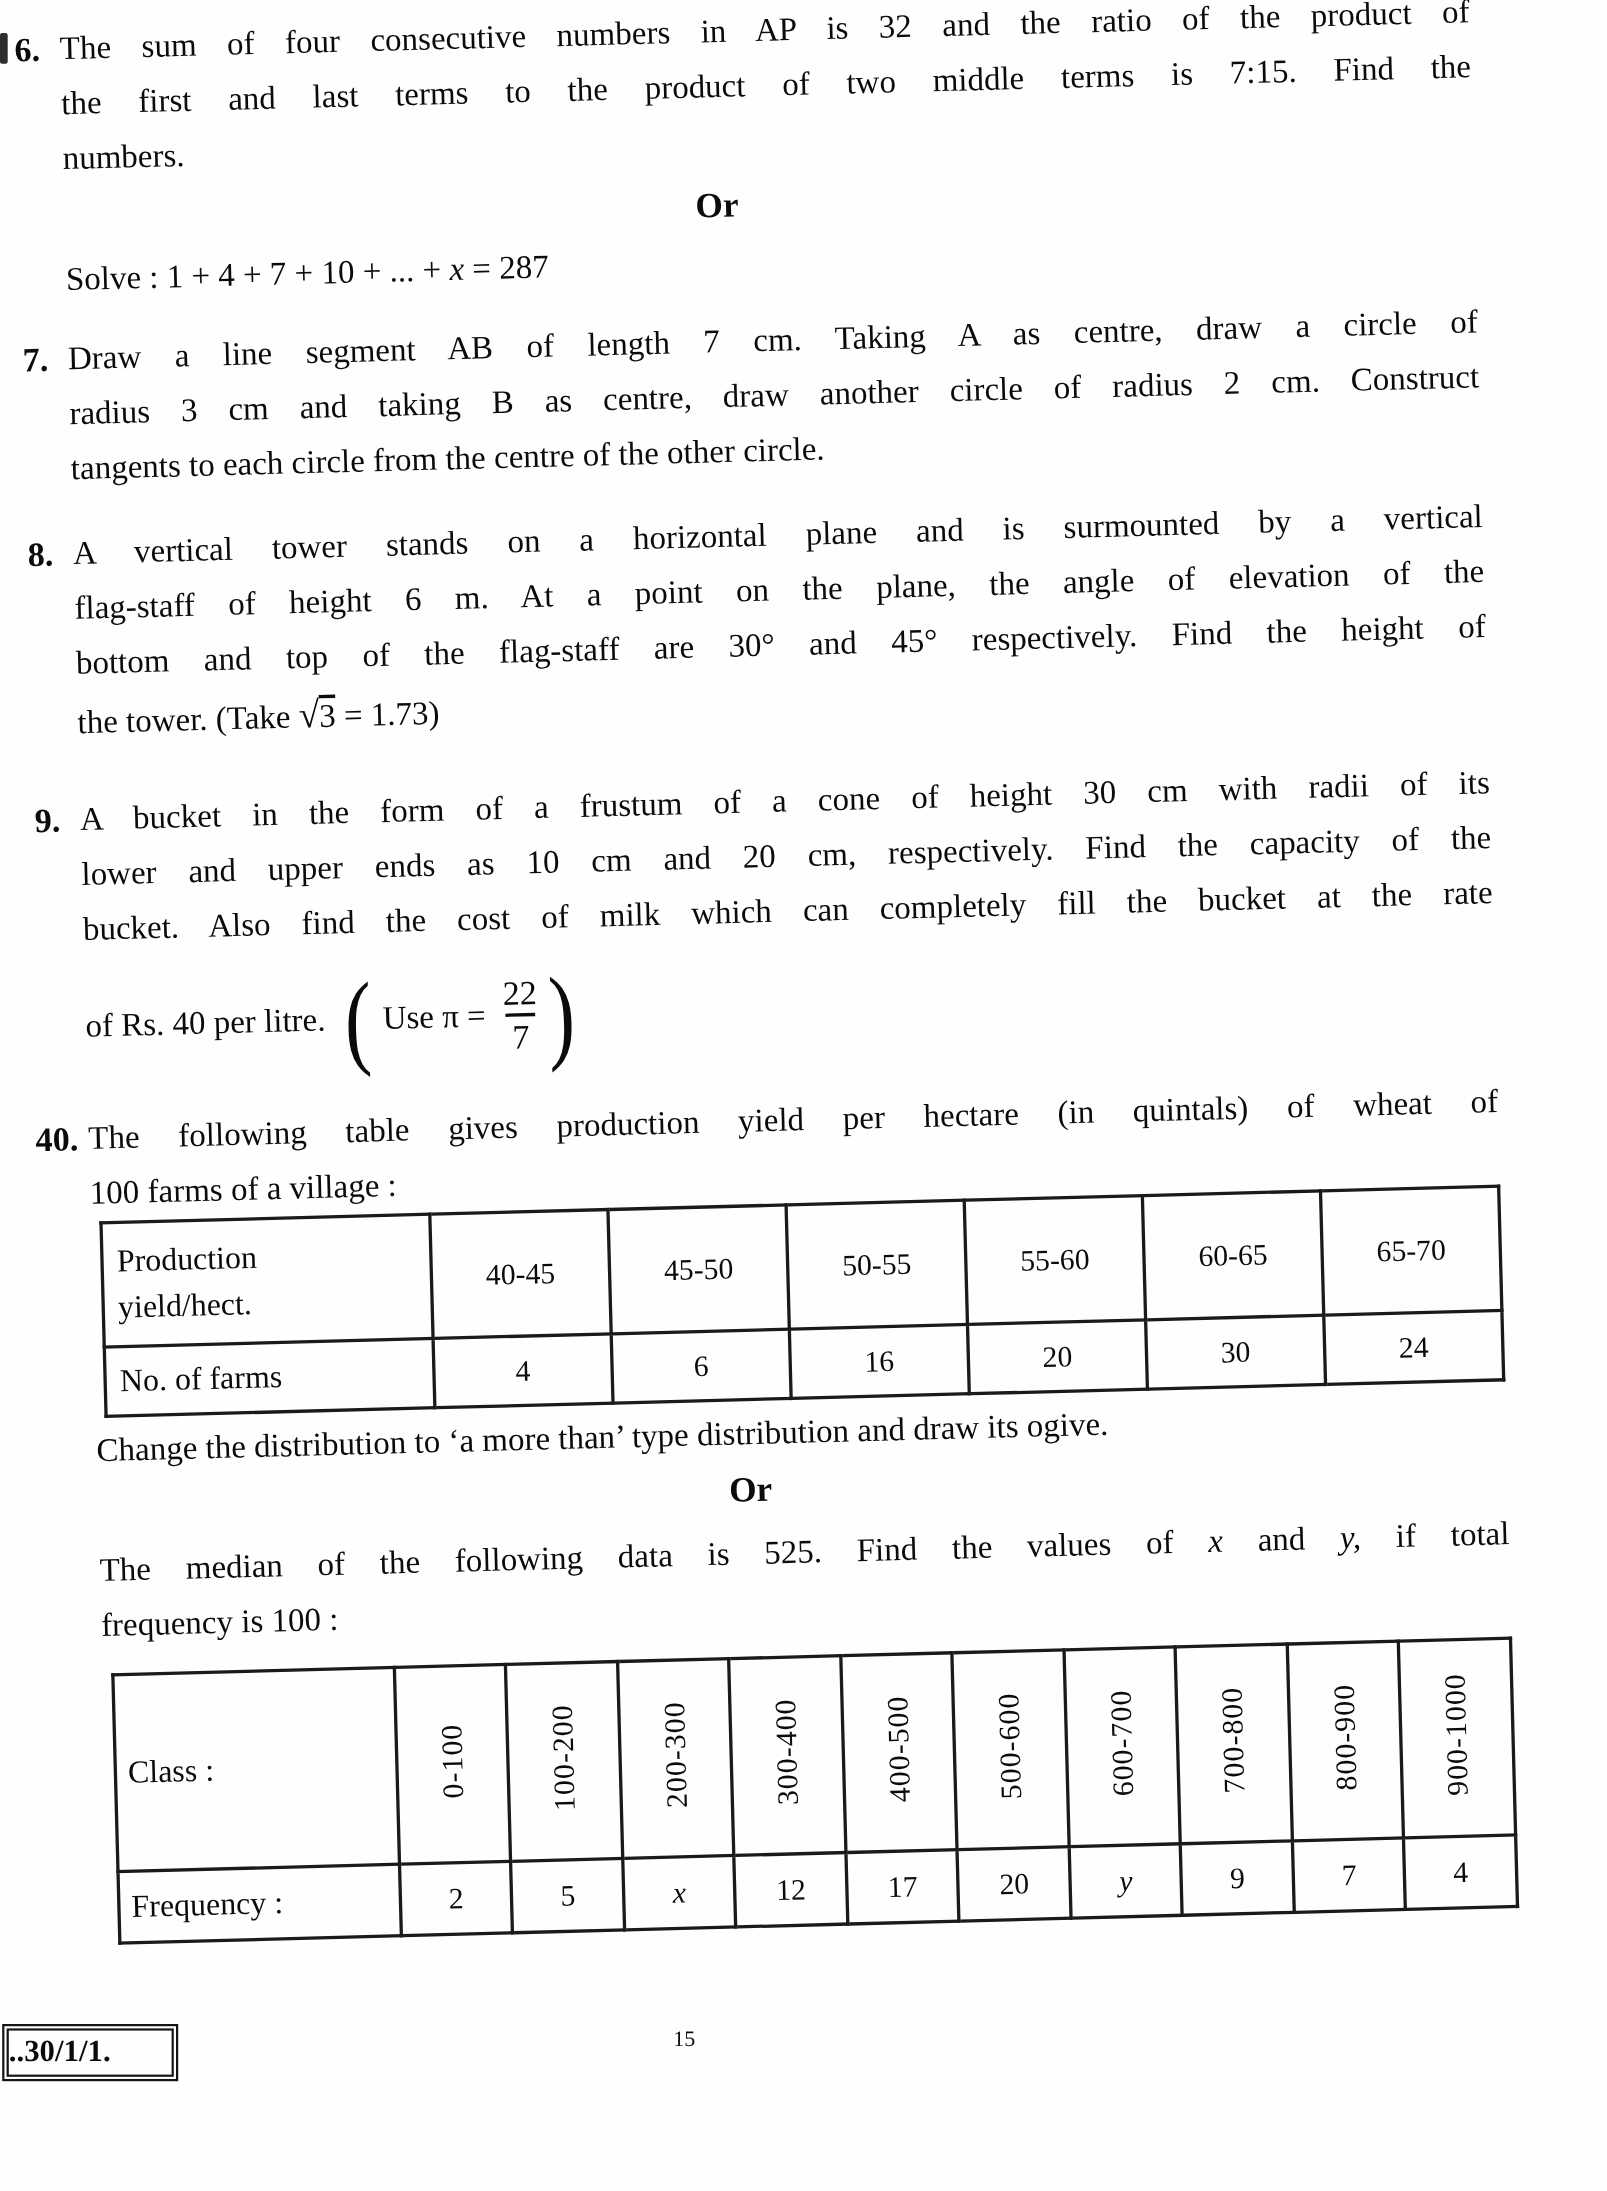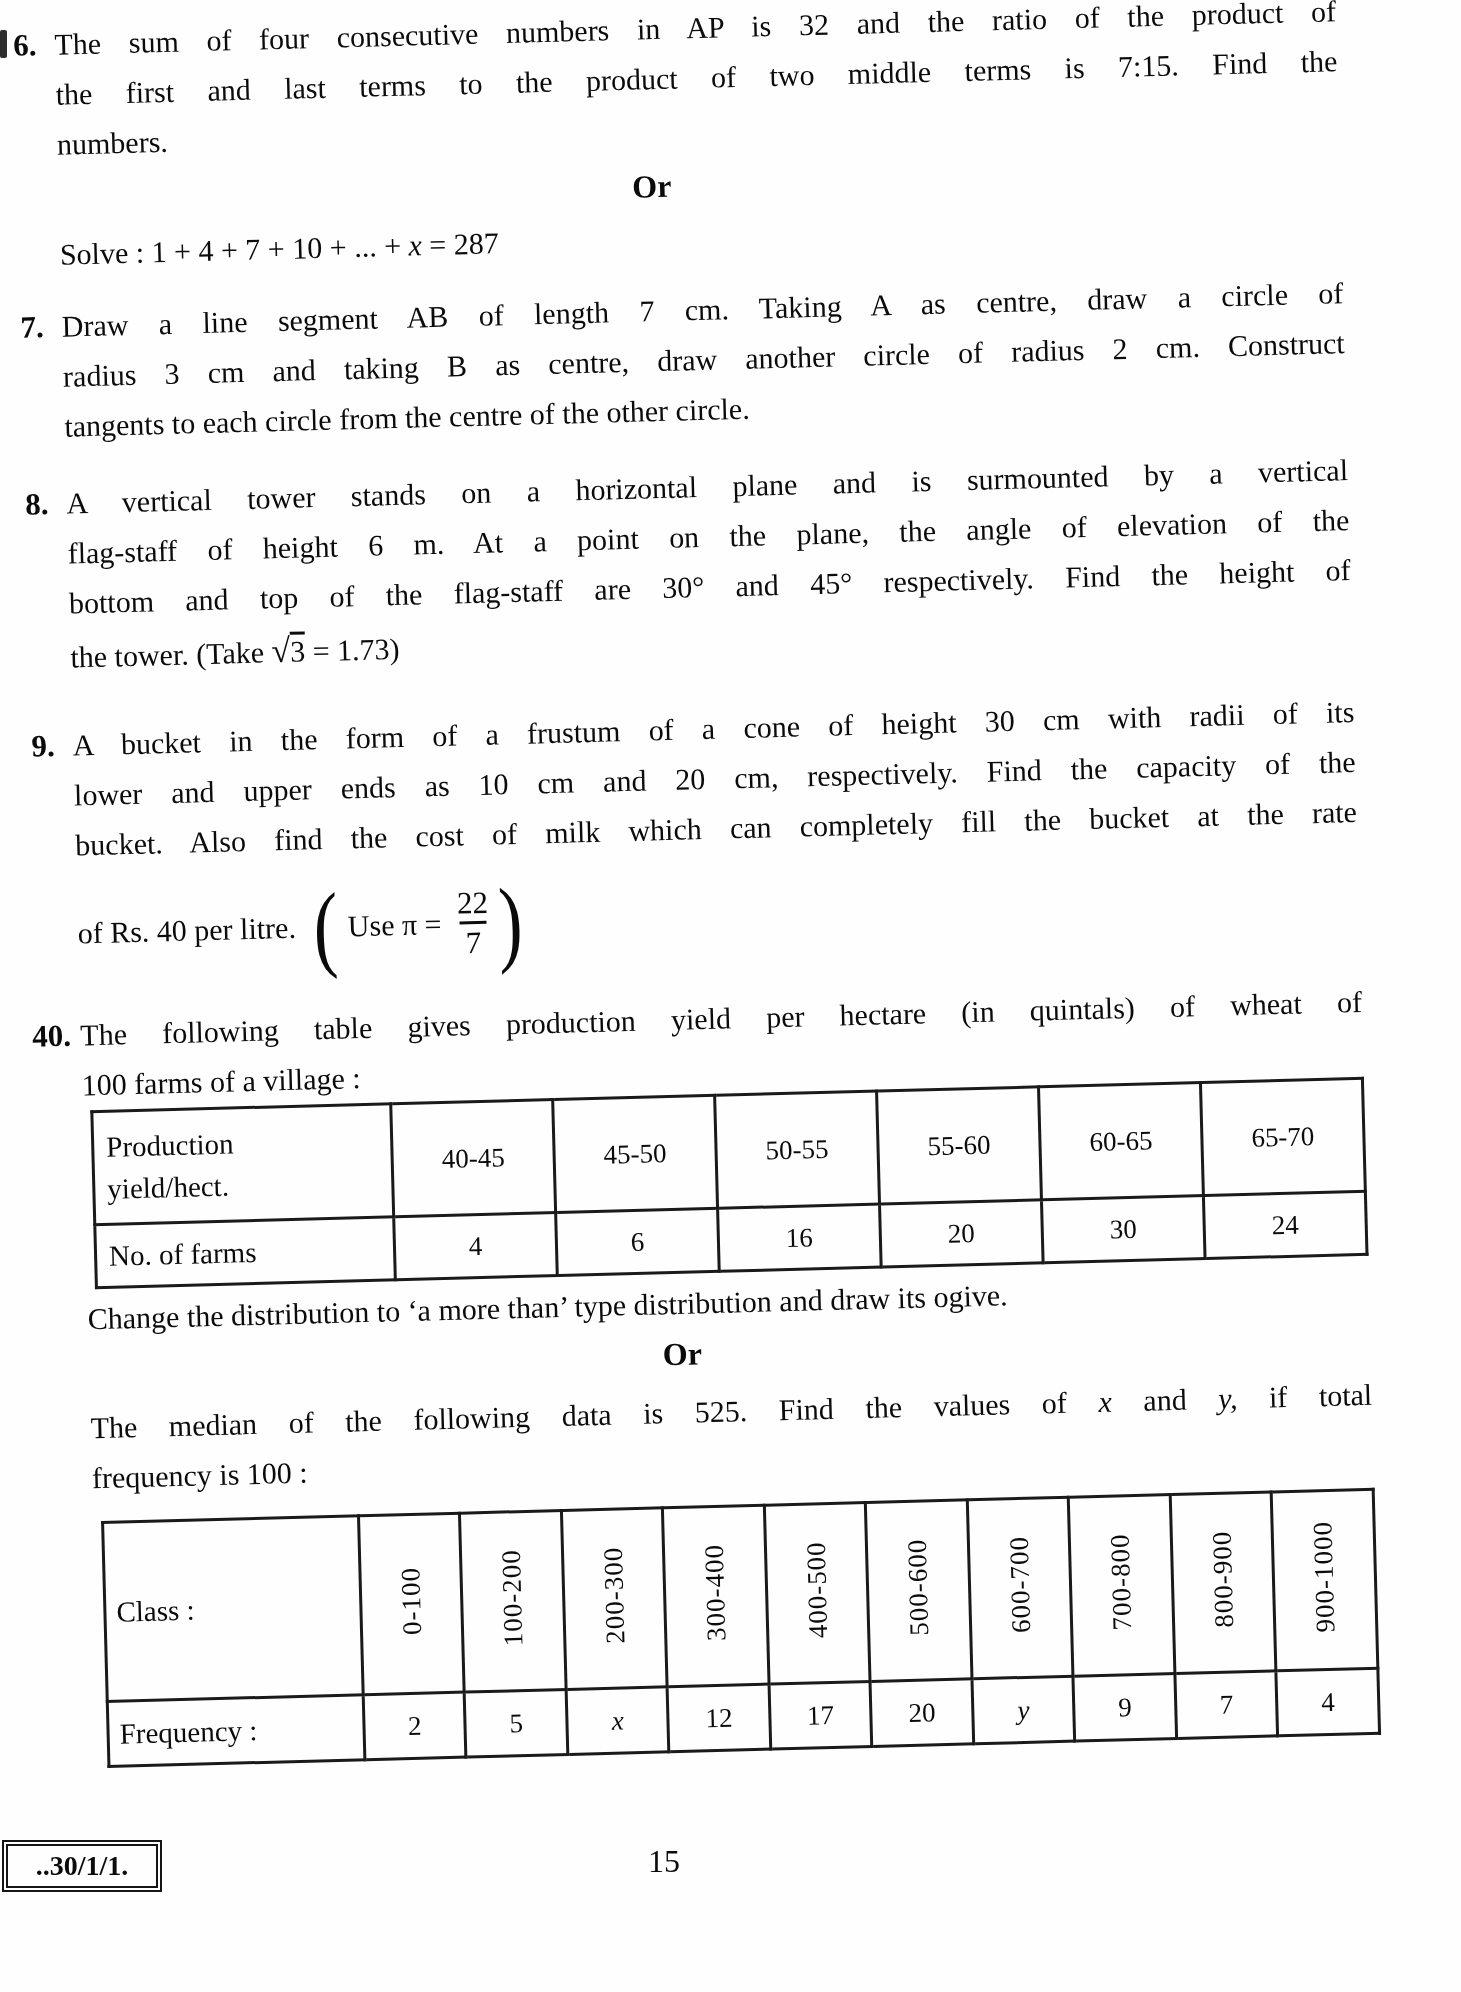--- a/index.html
+++ b/index.html
@@ -68,24 +68,24 @@
   }
   .t2 .val{text-align:center;height:60px;}
   .table1{margin-top:0;}
   .changeline{margin-top:5px;}
   .median1{margin-top:9px;}
   .table2{margin-top:18px;}
   
   .footer-box{
     position:absolute;left:2px;top:1840px;width:148px;height:40px;
     border:6px double #151515;
-    display:flex;align-items:center;justify-content:center;
+    display:flex;align-items:center;
     font-weight:bold;font-size:28px;
   }
-  .page-number{position:absolute;left:648px;top:1843px;font-size:32px;}
+  .page-number{position:absolute;left:612px;top:1843px;font-size:20px;}
   .artifact{position:absolute;left:0;top:30px;width:7px;height:28px;background:#2d2d2d;border-radius:2px;}
 </style>
 </head>
 <body>
 
 <div class="page">
   <div class="artifact"></div>
 
   <div class="content">
 

